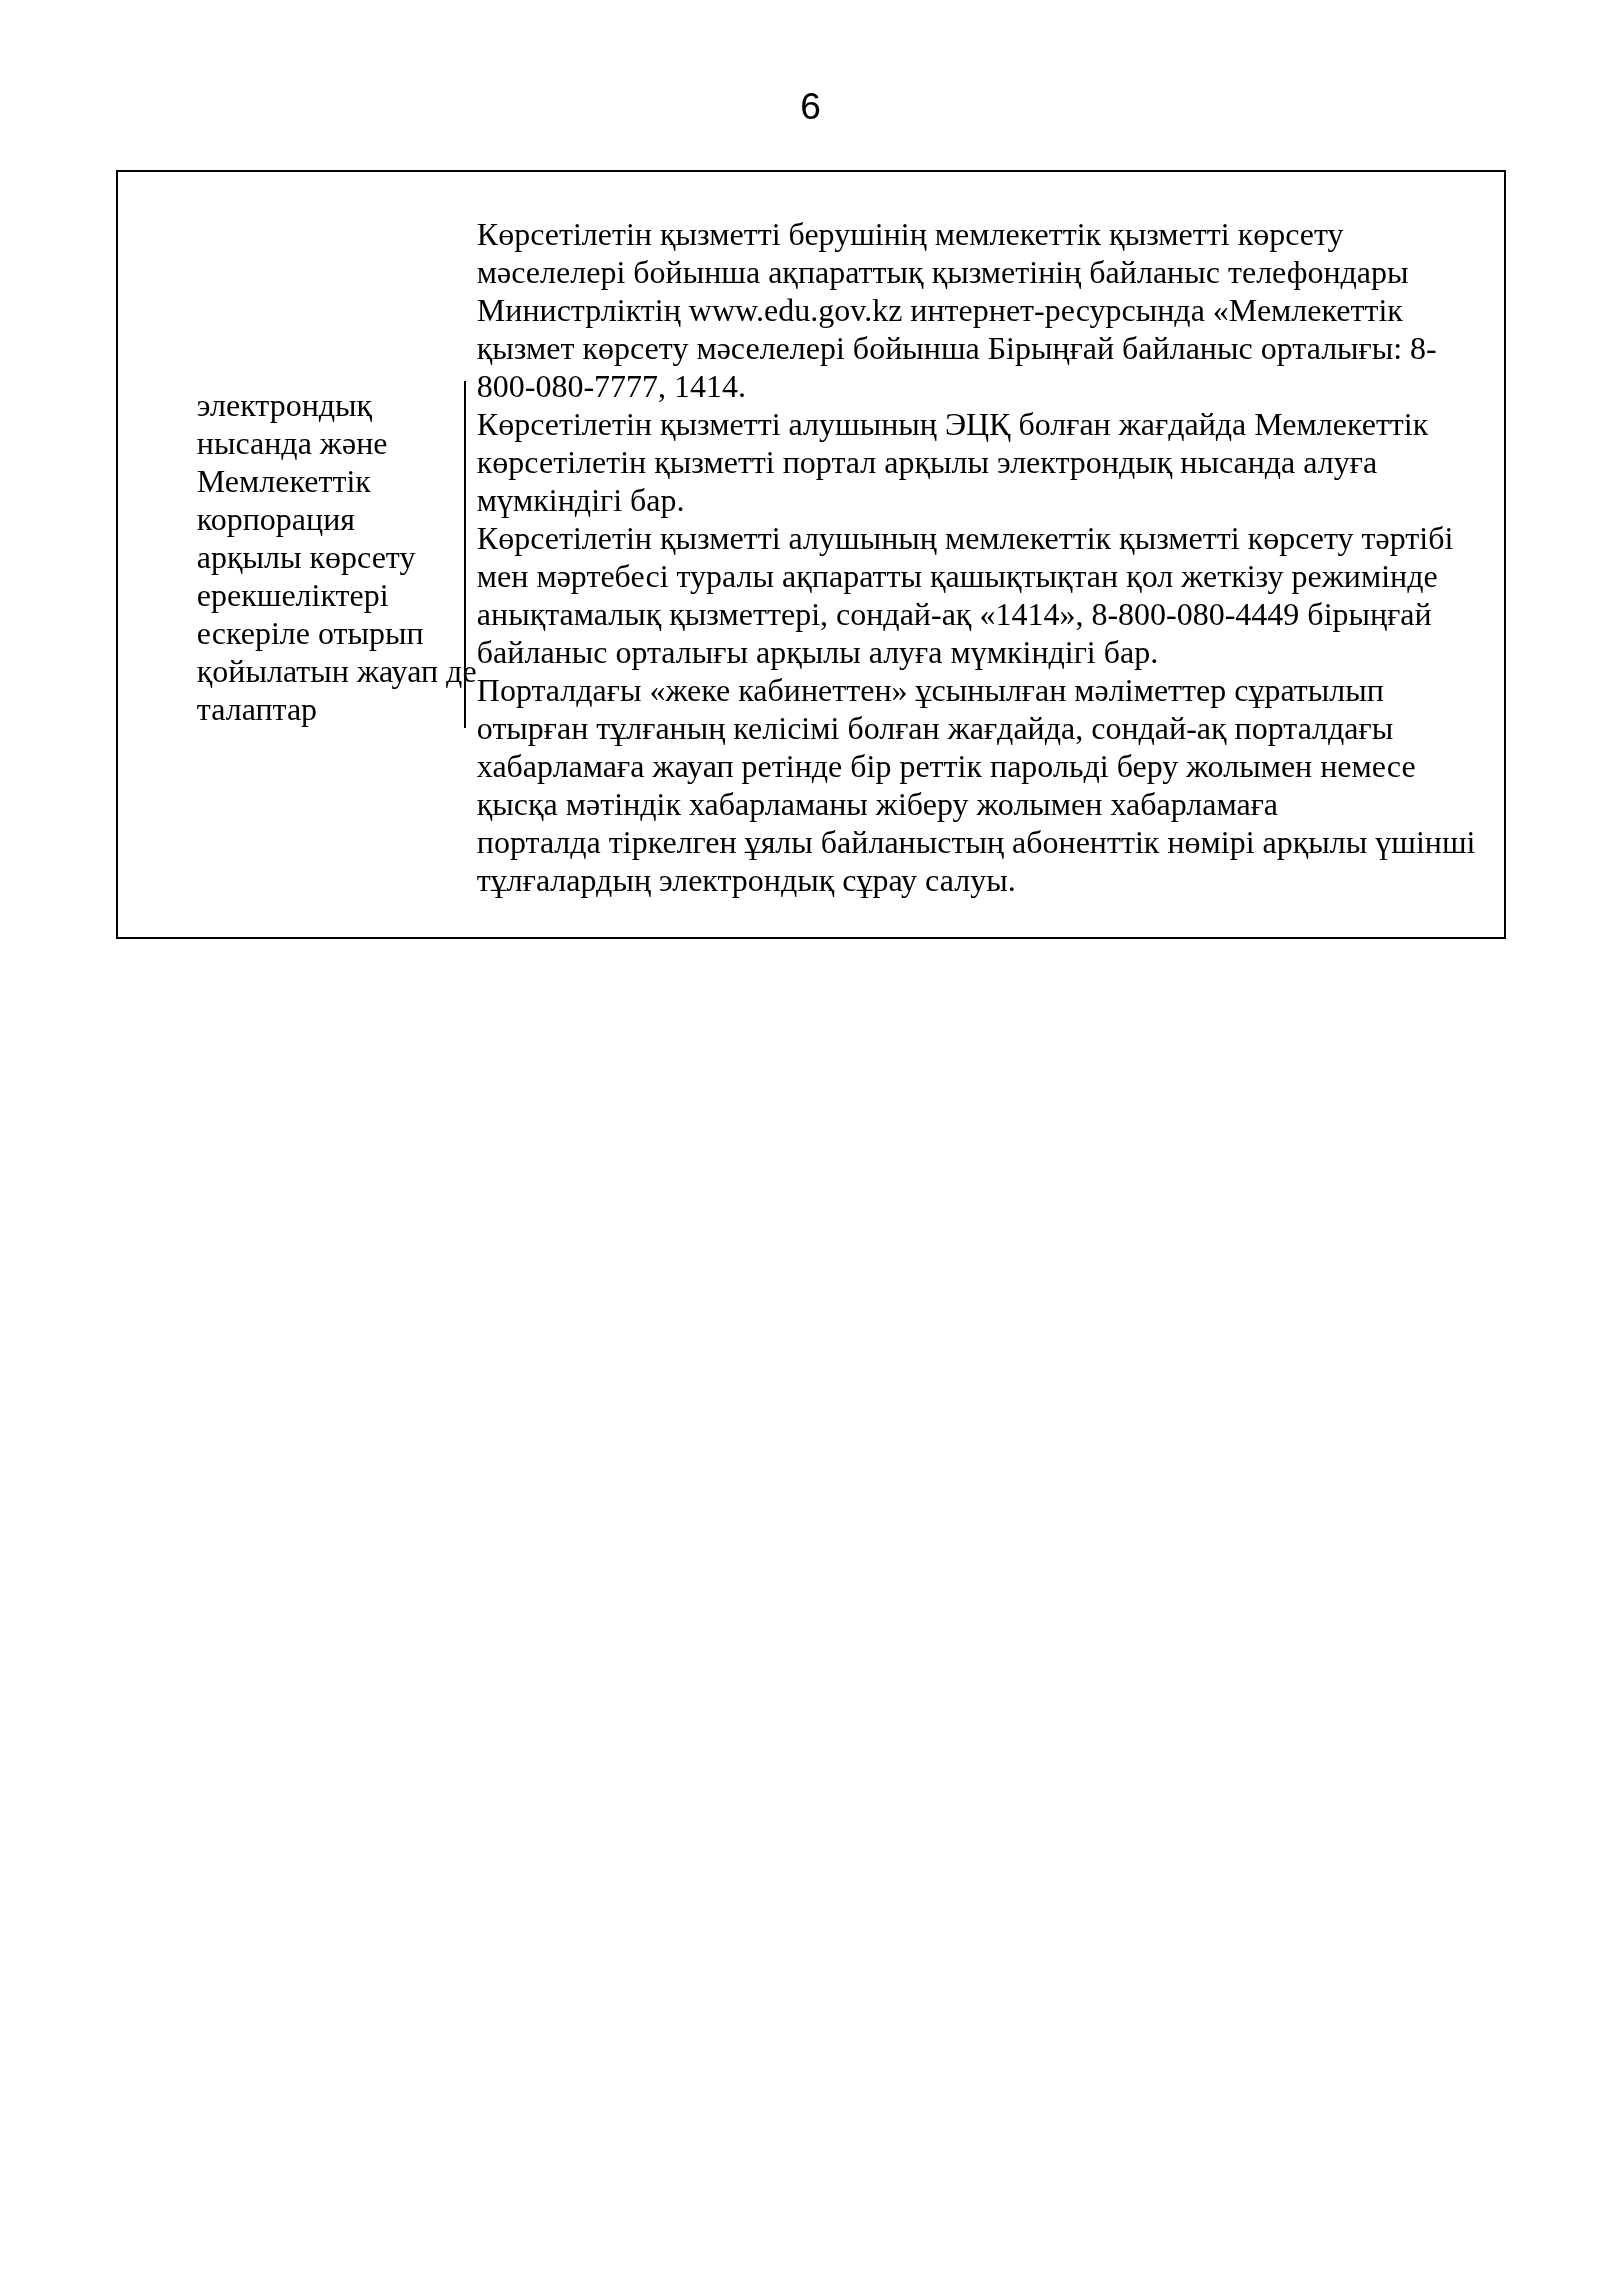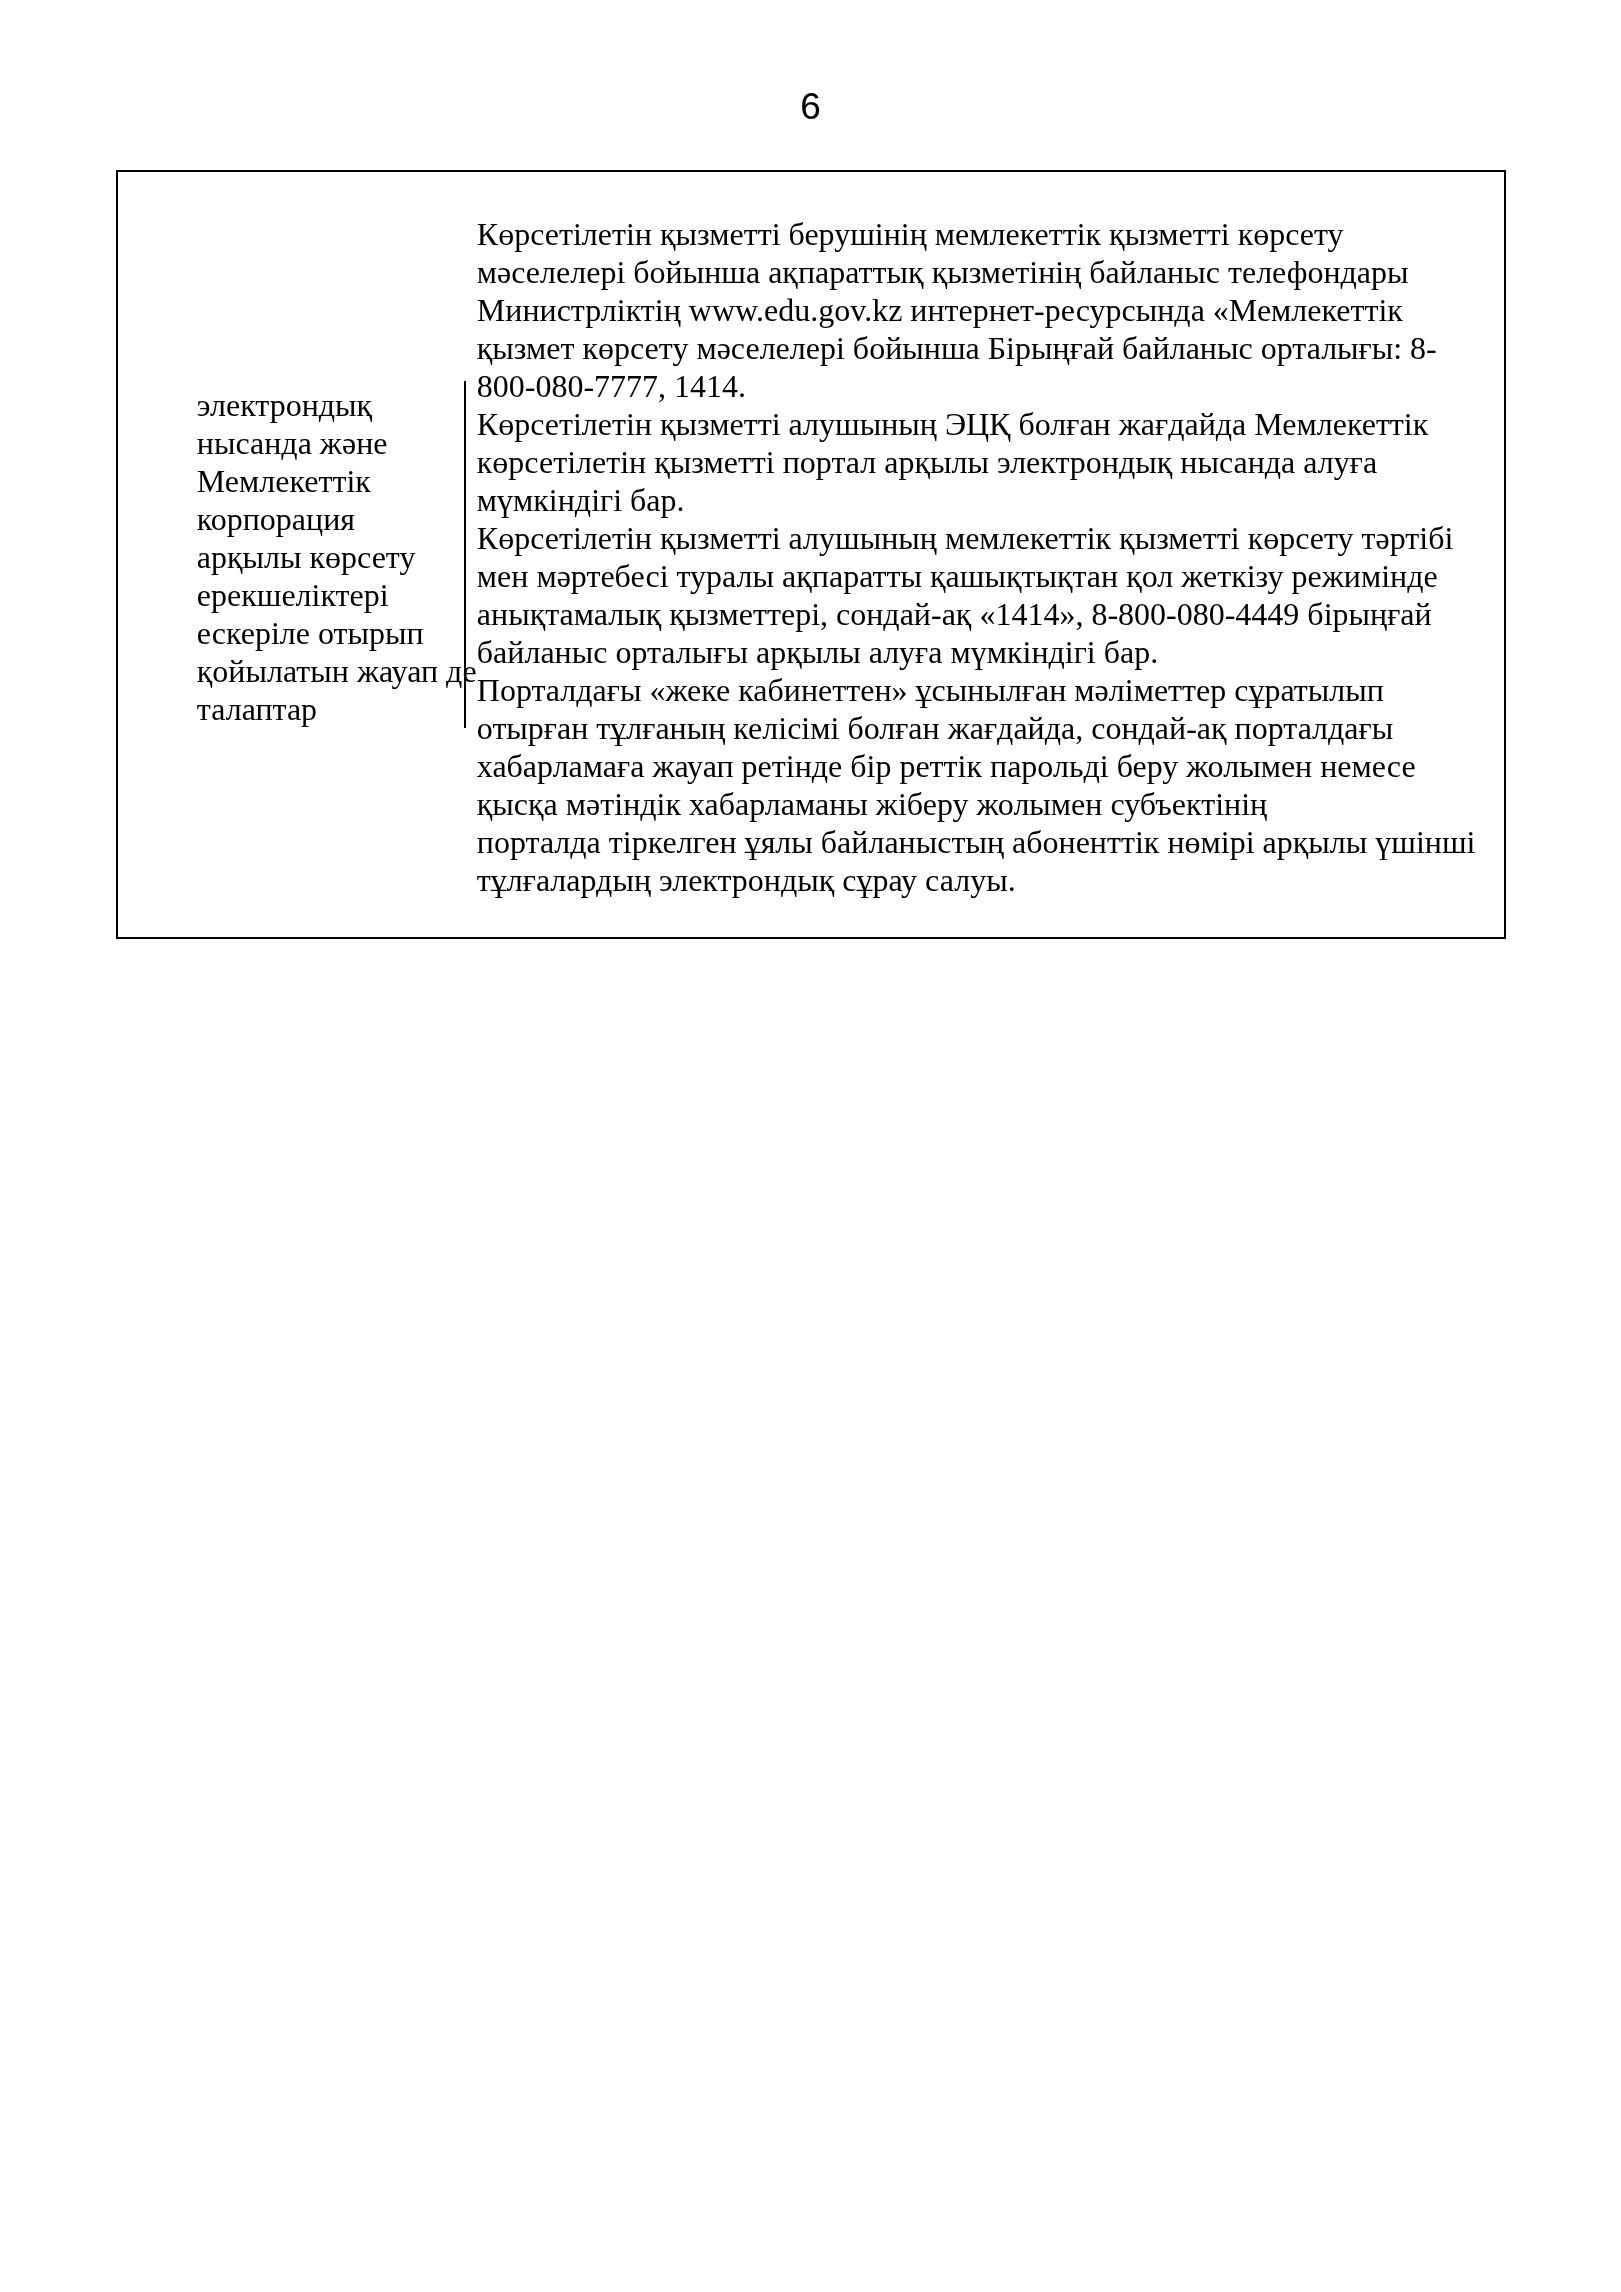--- a/index.html
+++ b/index.html
@@ -97,21 +97,21 @@
           <div class="text-line">Көрсетілетін қызметті алушының ЭЦҚ болған жағдайда Мемлекеттік</div>
           <div class="text-line">көрсетілетін қызметті портал арқылы электрондық нысанда алуға</div>
           <div class="text-line">мүмкіндігі бар.</div>
           <div class="text-line">Көрсетілетін қызметті алушының мемлекеттік қызметті көрсету тәртібі</div>
           <div class="text-line">мен мәртебесі туралы ақпаратты қашықтықтан қол жеткізу режимінде</div>
           <div class="text-line">анықтамалық қызметтері, сондай-ақ «1414», 8-800-080-4449 бірыңғай</div>
           <div class="text-line">байланыс орталығы арқылы алуға мүмкіндігі бар.</div>
           <div class="text-line">Порталдағы «жеке кабинеттен» ұсынылған мәліметтер сұратылып</div>
           <div class="text-line">отырған тұлғаның келісімі болған жағдайда, сондай-ақ порталдағы</div>
           <div class="text-line">хабарламаға жауап ретінде бір реттік парольді беру жолымен немесе</div>
-          <div class="text-line">қысқа мәтіндік хабарламаны жіберу жолымен субъектінің</div>
+          <div class="text-line">қысқа мәтіндік хабарламаны жіберу жолымен хабарламаға</div>
           <div class="text-line">порталда тіркелген ұялы байланыстың абоненттік нөмірі арқылы үшінші</div>
           <div class="text-line">тұлғалардың электрондық сұрау салуы.</div>
         </div>
     </div>
 
   </div>
 
 </div>
 
 

